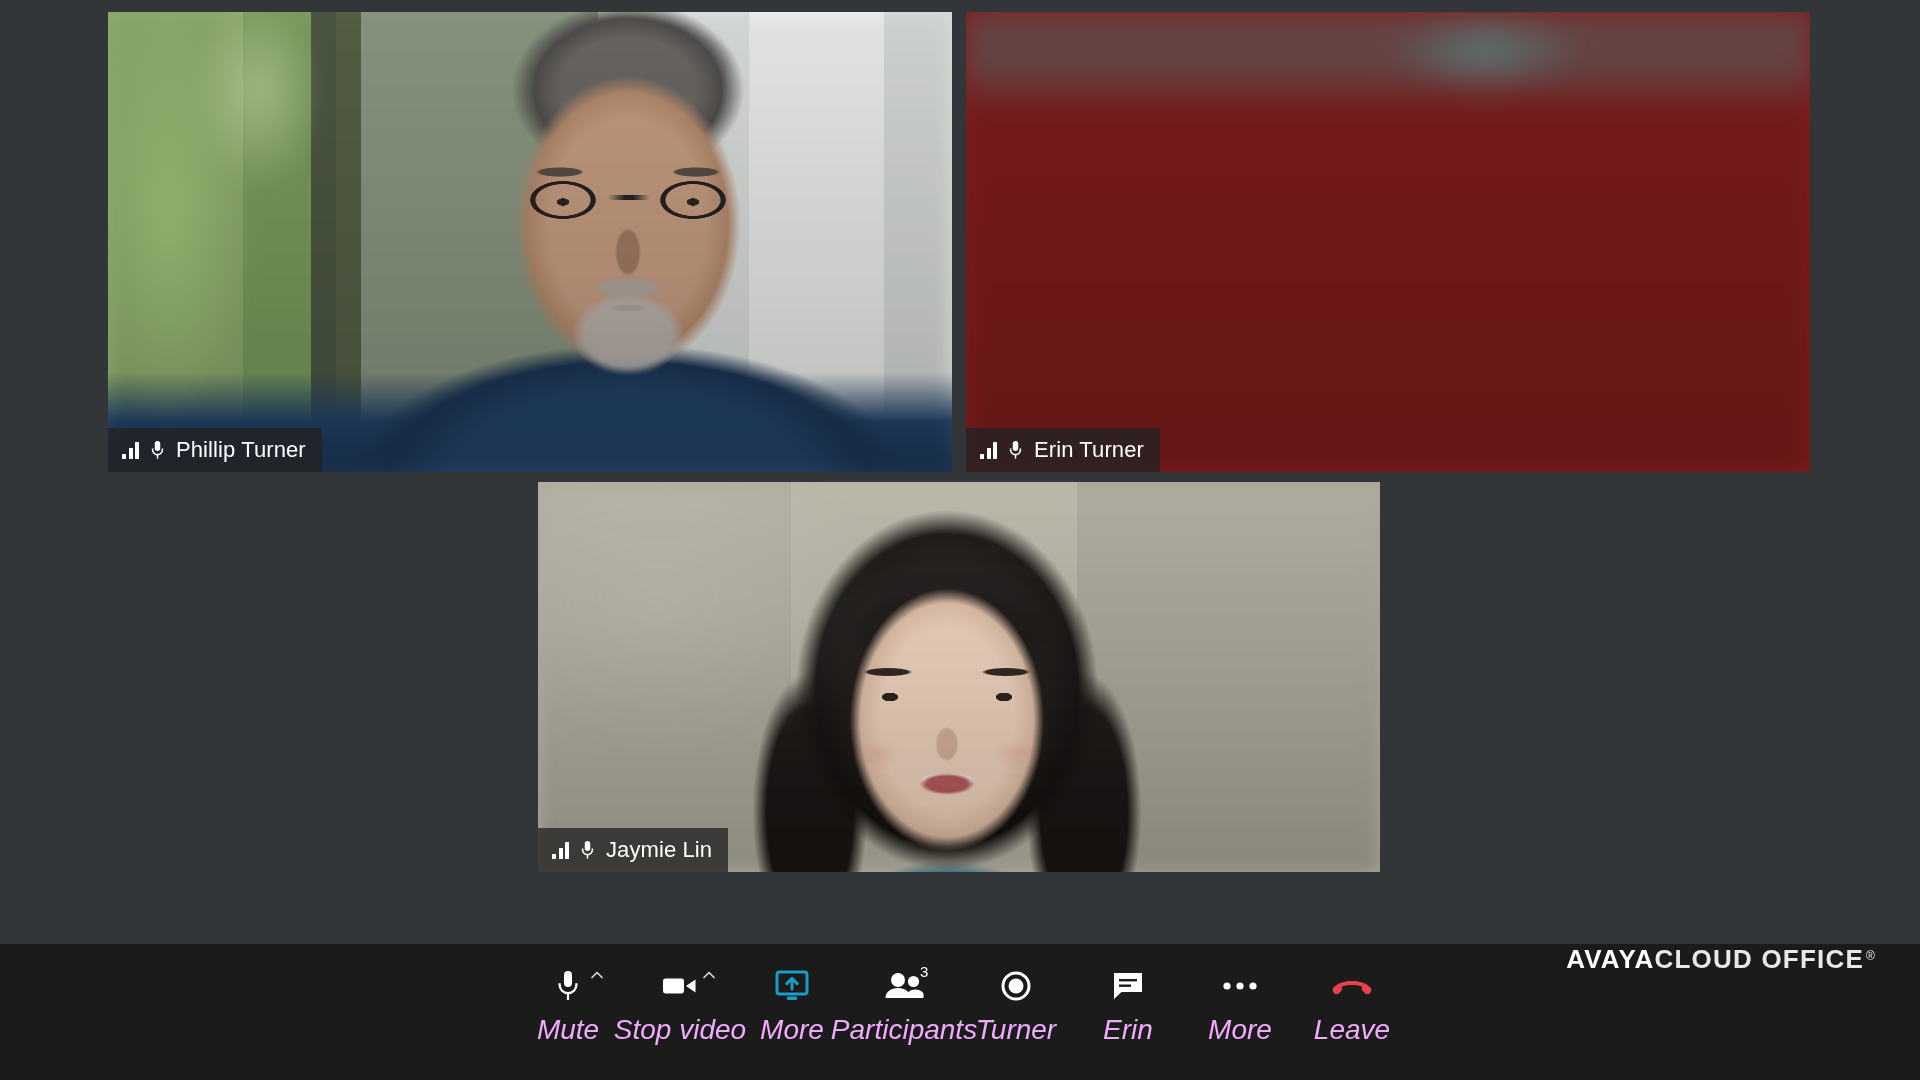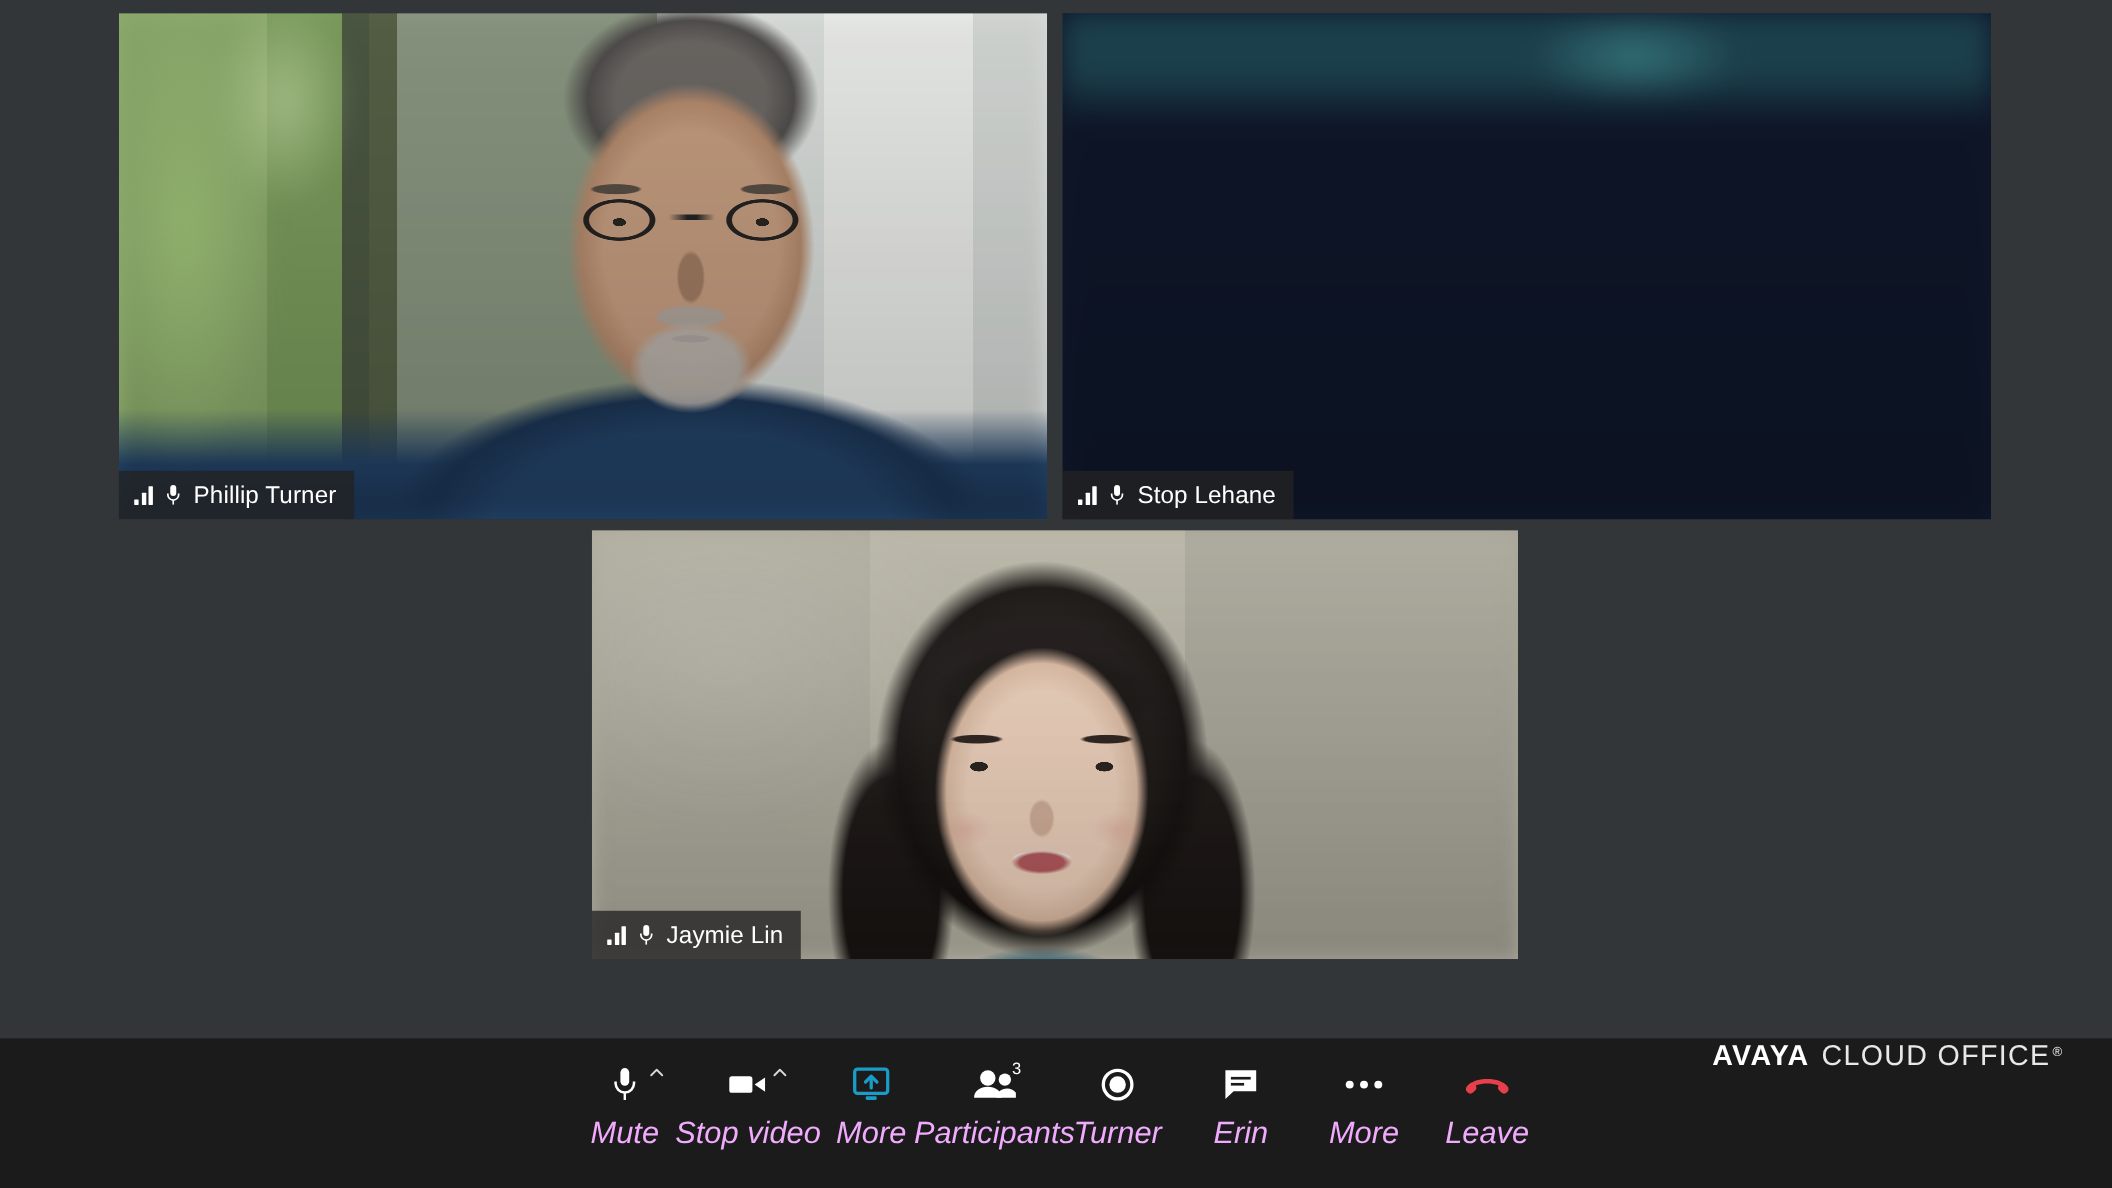--- a/index.html
+++ b/index.html
@@ -7,21 +7,21 @@
     width:1920px; height:1080px;
     background:#333638;
     font-family:"Liberation Sans", sans-serif;
     overflow:hidden;
   }
   #app { position:relative; width:1920px; height:1080px; background:#333638; }
 
   
   #stage { position:absolute; left:0; top:0; width:1920px; height:944px; }
 
-  .tile { position:absolute; overflow:hidden; background:#0f172a;padding-left:28px; }
+  .tile { position:absolute; overflow:hidden; background:#7f1d1d;padding-left:28px; }
 
   .tile .video {
     position:absolute; inset:0;
     background-repeat:no-repeat;
     background-size:cover;
   }
 
   
   #tile-phillip .video {
     background:
@@ -230,21 +230,21 @@
     display:flex; align-items:flex-start;
     pointer-events:none;
   }
   .brand-text {
     display:flex; align-items:baseline;
     color:#fff;
     font-size:26px;
     letter-spacing:1.2px;
   }
   .brand-avaya { font-weight:bold; color:#ffffff; }
-  .brand-co { font-weight:normal; color:#e8e8e8; margin-left:11px; }
+  .brand-co { font-weight:bold; color:#e8e8e8; margin-left:0; }
   .brand-reg { font-size:12px; color:#e8e8e8; margin-left:2px; position:relative; top:-8px; }
 </style>
 </head>
 <body>
 
 <div id="app">
 
   <div id="stage">
 
     <div class="tile" id="tile-phillip" style="left:108px; top:12px; width:844px; height:460px;">
@@ -270,21 +270,21 @@
         <span class="sig">
             <i></i>
             <i></i>
             <i></i>
           </span>
         <svg class="mic-glyph" viewBox="0 0 16 22">
           <rect x="5" y="1" width="6" height="11" rx="3" fill="#fff"></rect>
           <path d="M2.6 9.4v1.3a5.4 5.4 0 0 0 10.8 0V9.4" fill="none" stroke="#fff" stroke-width="1.7"></path>
           <rect x="7.2" y="16" width="1.6" height="4.6" fill="#fff"></rect>
         </svg>
-        <span class="nm-label">Stop Lehane</span>
+        <span class="nm-label">Erin Turner</span>
       </div>
     </div>
 
     <div class="tile" id="tile-jaymie" style="left:538px; top:482px; width:842px; height:390px;">
       <div class="video"></div>
       <div class="nameplate">
         <span class="sig">
             <i></i>
             <i></i>
             <i></i>

